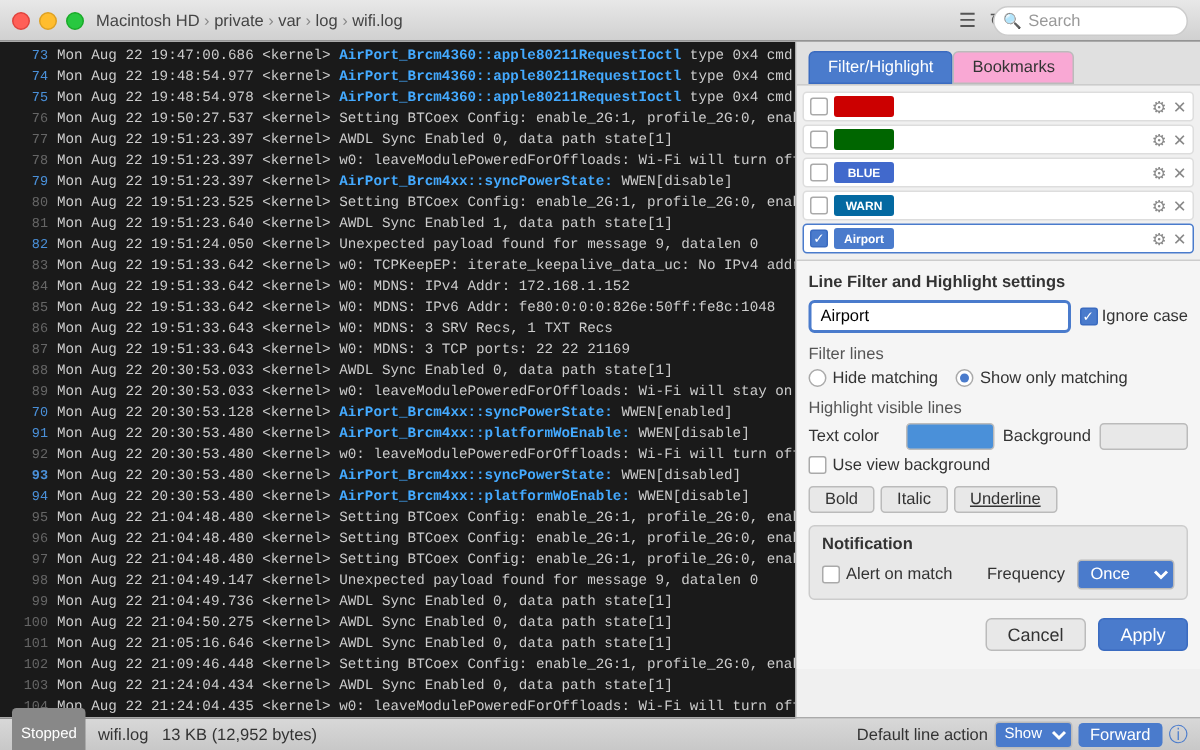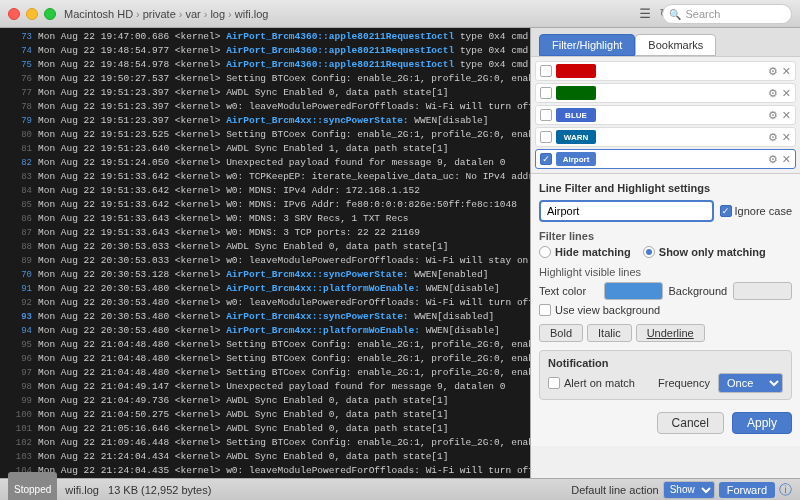--- a/index.html
+++ b/index.html
@@ -134,21 +134,21 @@
       background: #e0e0e0;
       border-bottom: 1px solid #ccc;
       padding: 6px 8px 0;
       gap: 0;
     }
     .panel-tab {
       padding: 4px 12px;
       font-size: 11px;
       cursor: pointer;
       border: 1px solid #bbb;
-      background: #ffffff;
+      background: #f9a8d4;
       color: #333;
       border-radius: 4px 4px 0 0;
     }
     .panel-tab.active {
       background: #4a7bcc;
       color: #fff;
       border-color: #3a6bc0;
     }
 
     
@@ -226,21 +226,20 @@
       display: flex;
       align-items: center;
       gap: 3px;
       font-size: 11px;
       color: #333;
       white-space: nowrap;
     }
 
     .filter-lines-section {
       margin-bottom: 8px;
-      font-weight: bold;
     }
     .filter-lines-title {
       font-size: 11px;
       color: #555;
       margin-bottom: 4px;
     }
     .radio-group {
       display: flex;
       gap: 12px;
     }

